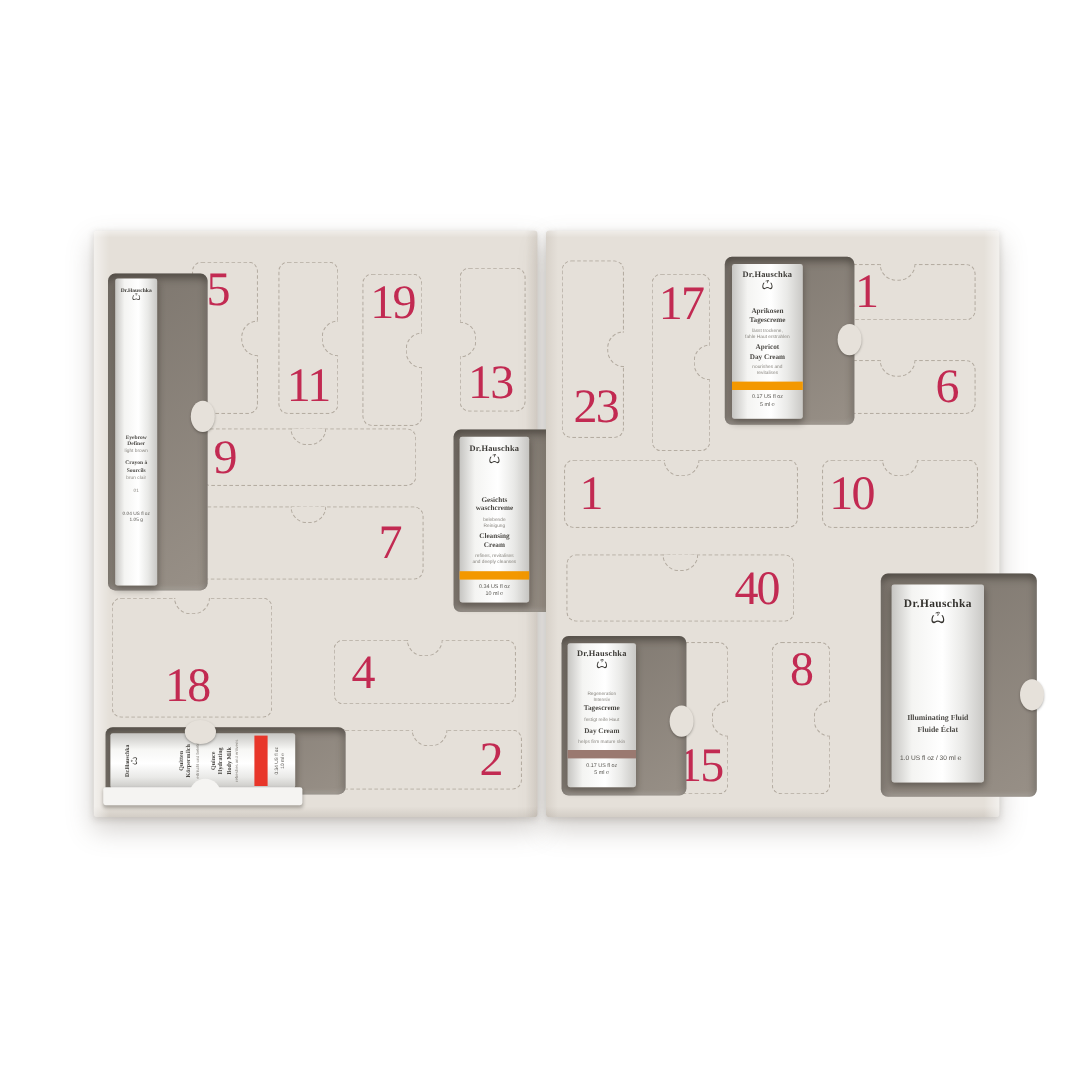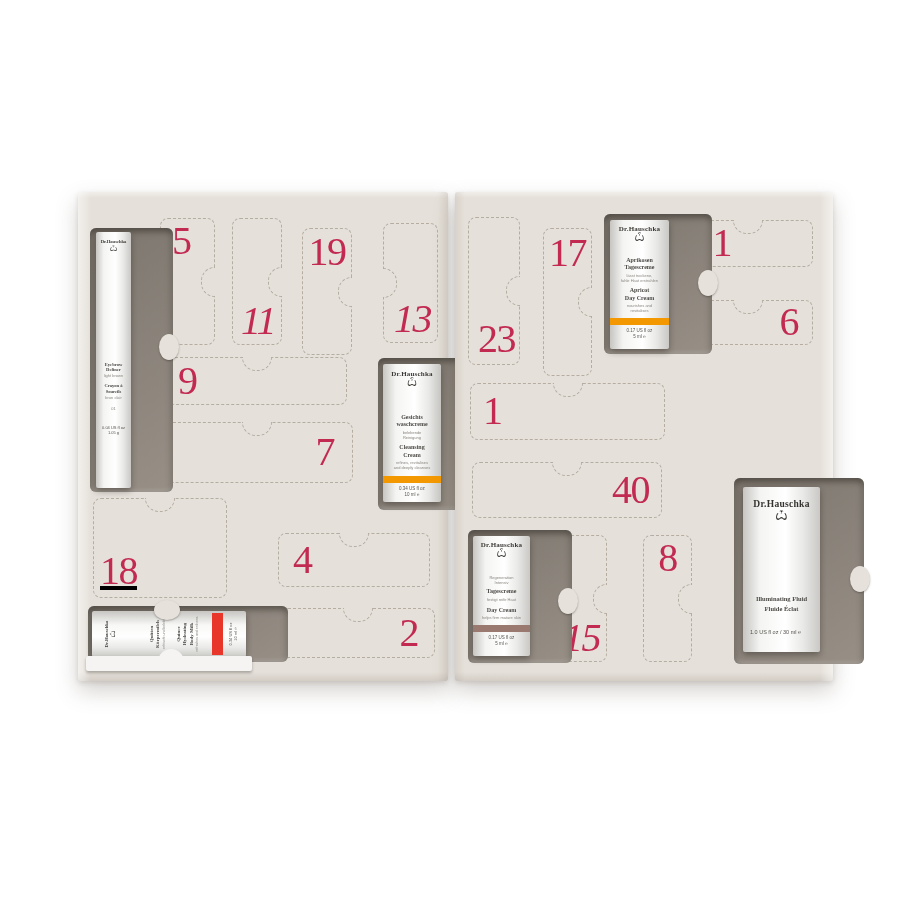--- a/index.html
+++ b/index.html
@@ -26,22 +26,22 @@
   
   .door{position:absolute;border:1px dashed rgba(148,138,126,.60);border-radius:8px;
         display:flex;box-sizing:border-box;}
   .num{font-family:"Liberation Serif",serif;font-size:40px;line-height:.82;letter-spacing:-1.5px;
        color:#c22a52;display:inline-block;}
   .n-tl{justify-content:flex-start;align-items:flex-start;}
   .n-tc{justify-content:center;align-items:flex-start;}
   .n-l {justify-content:flex-start;align-items:center;}
   .n-r {justify-content:flex-end;align-items:center;}
   .n-bl{justify-content:flex-start;align-items:flex-end;}
-  .n-bc{justify-content:flex-end;align-items:flex-end;font-style:italic;}
-  .n-br{justify-content:flex-start;align-items:flex-end;text-decoration:underline;}
+  .n-bc{justify-content:flex-start;align-items:flex-end;}
+  .n-br{justify-content:center;align-items:flex-end;}
   
   .notch{position:absolute;background:#e5e0d9;box-sizing:border-box;}
   .notch-t{top:-1px;left:50%;margin-left:-15px;width:30px;height:14px;
     border:1px dashed rgba(148,138,126,.60);border-top:none;border-radius:0 0 30px 30px;}
   .notch-r{right:-1px;top:50%;margin-top:-15px;width:14px;height:30px;
     border:1px dashed rgba(148,138,126,.60);border-right:none;border-radius:30px 0 0 30px;}
   .notch-l{left:-1px;top:50%;margin-top:-15px;width:14px;height:30px;
     border:1px dashed rgba(148,138,126,.60);border-left:none;border-radius:0 30px 30px 0;}
 
   
@@ -235,20 +235,24 @@
         <span class="num" style="color: rgb(194, 42, 82);">21</span>
       </div>
       <div class="door n-r" style="left:228px;top:108px;width:130px;height:45px;padding:4px 14px;">
         <span class="notch notch-t"></span>
         <span class="num" style="color: rgb(194, 42, 82);">6</span>
       </div>
       <div class="door n-l" style="left:15px;top:191px;width:195px;height:57px;padding:4px 12px;">
         <span class="notch notch-t"></span>
         <span class="num" style="color: rgb(194, 42, 82);">1</span>
       </div>
+      <div class="door n-l" style="left:230px;top:191px;width:130px;height:57px;padding:4px 5px;">
+        <span class="notch notch-t"></span>
+        <span class="num" style="color: rgb(194, 42, 82);">10</span>
+      </div>
       <div class="door n-r" style="left:17px;top:270px;width:190px;height:56px;padding:4px 12px;">
         <span class="notch notch-t"></span>
         <span class="num" style="color: rgb(194, 42, 82);">40</span>
       </div>
       <div class="door n-bc" style="left:103px;top:343px;width:49px;height:127px;padding:6px 6px 6px 6px;">
         <span class="notch notch-r"></span>
         <span class="num" style="color: rgb(194, 42, 82);">15</span>
       </div>
       <div class="door n-tc" style="left:188px;top:343px;width:49px;height:127px;padding:6px 6px;">
         <span class="notch notch-r"></span>

